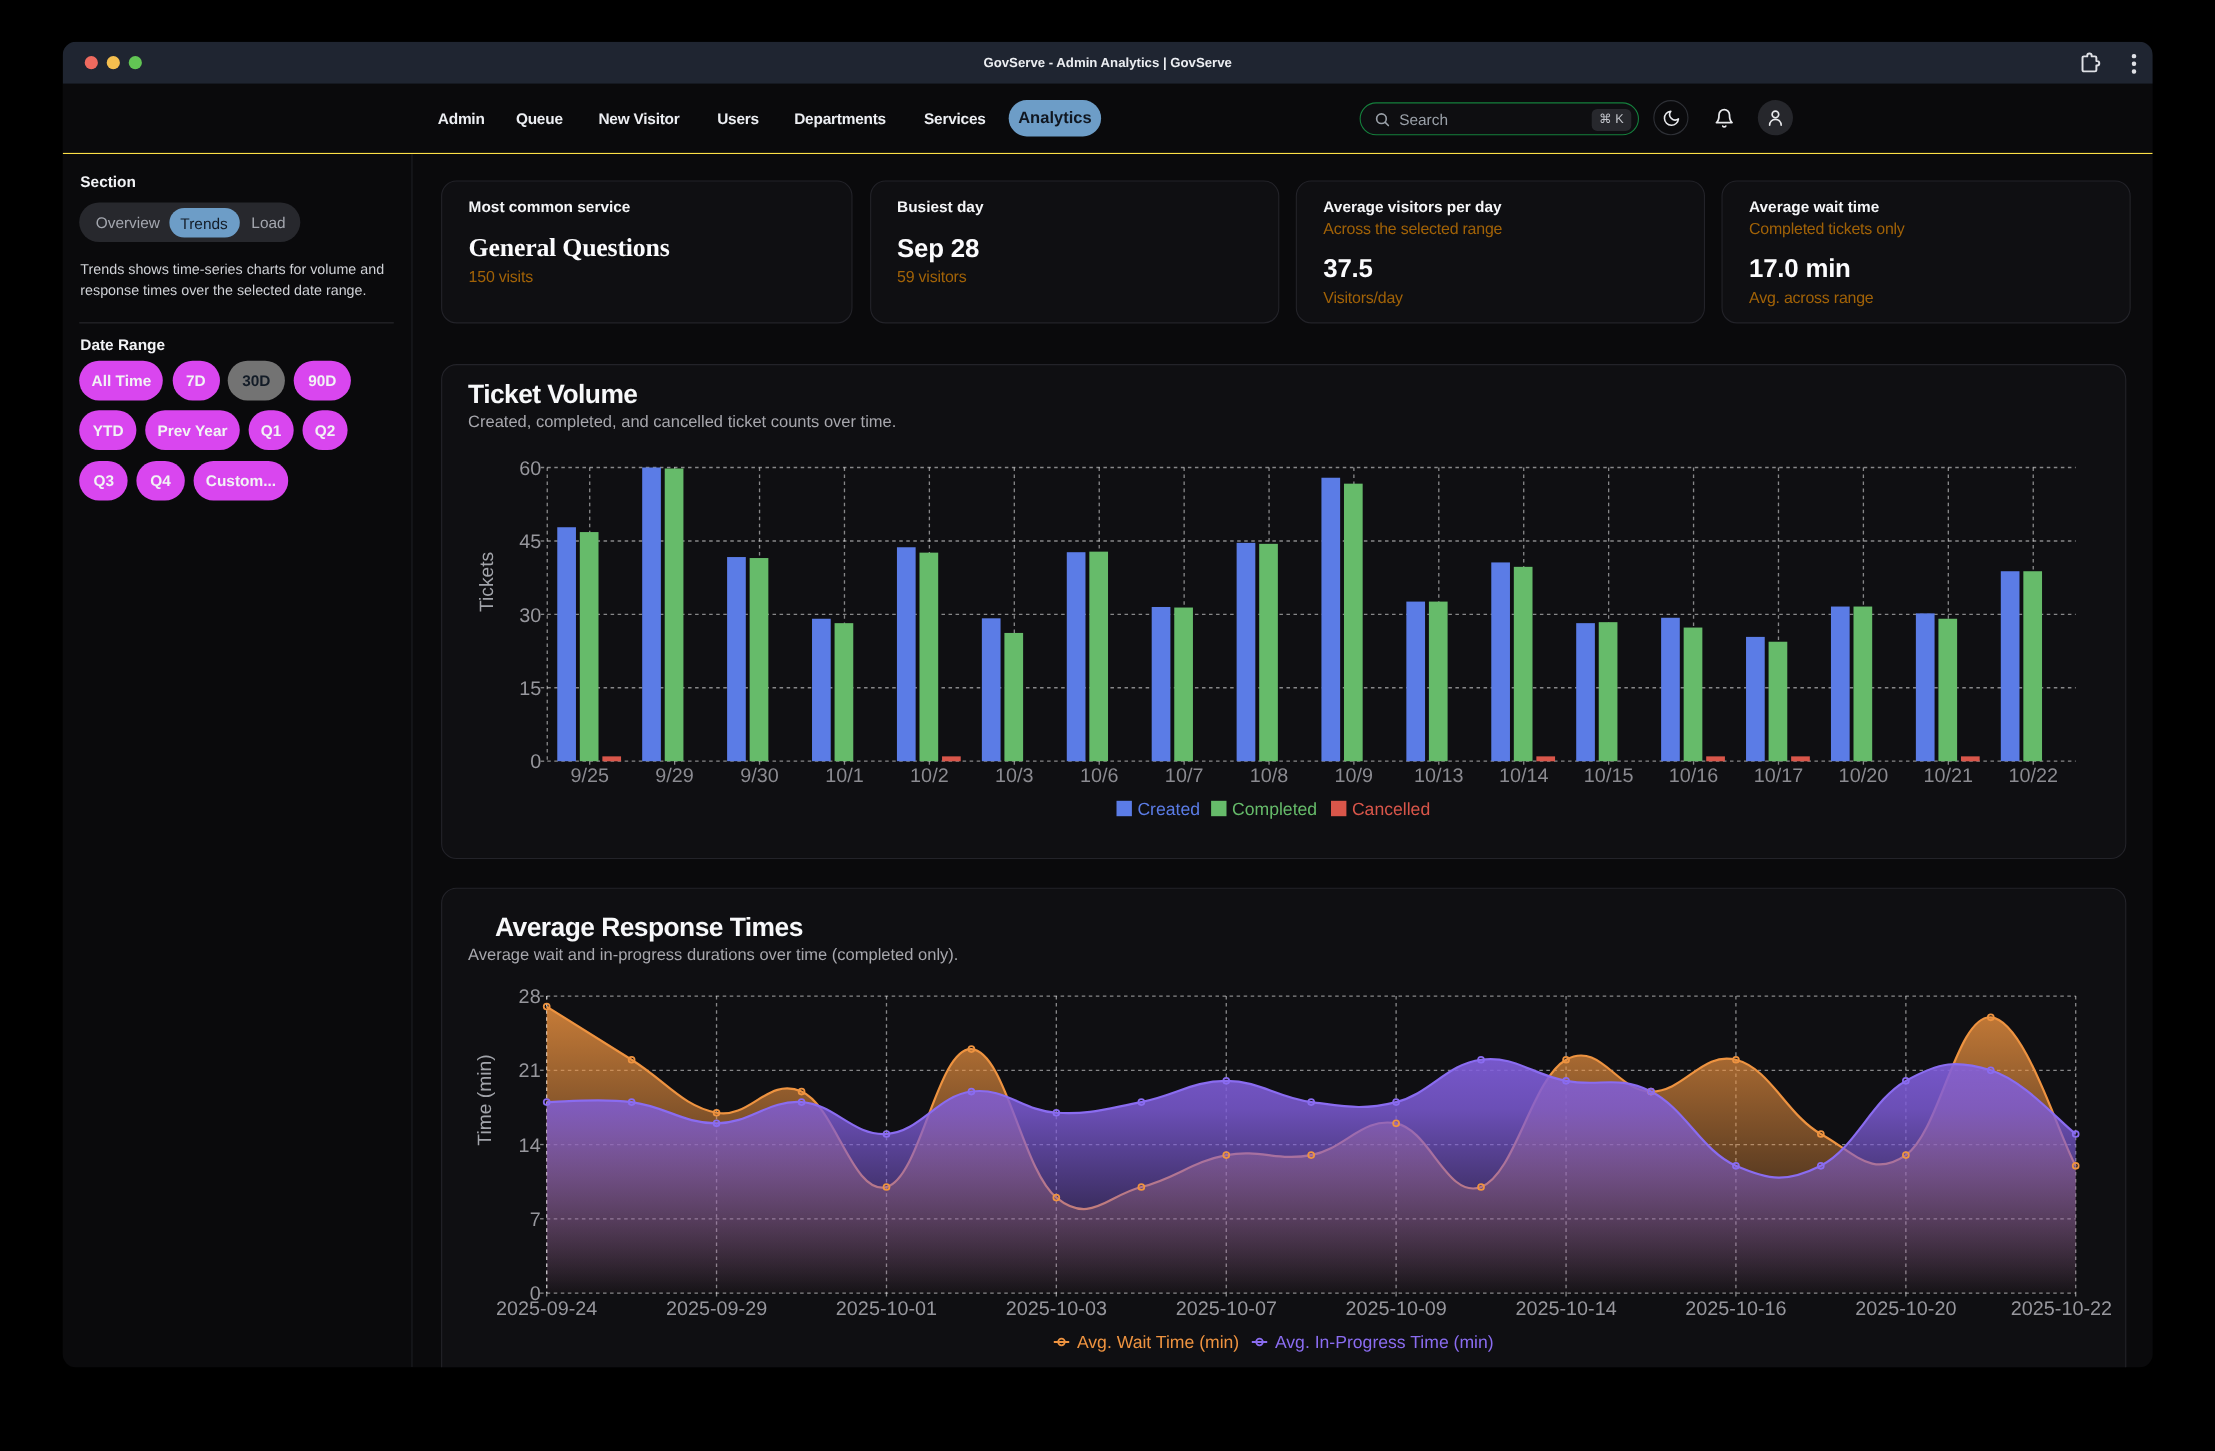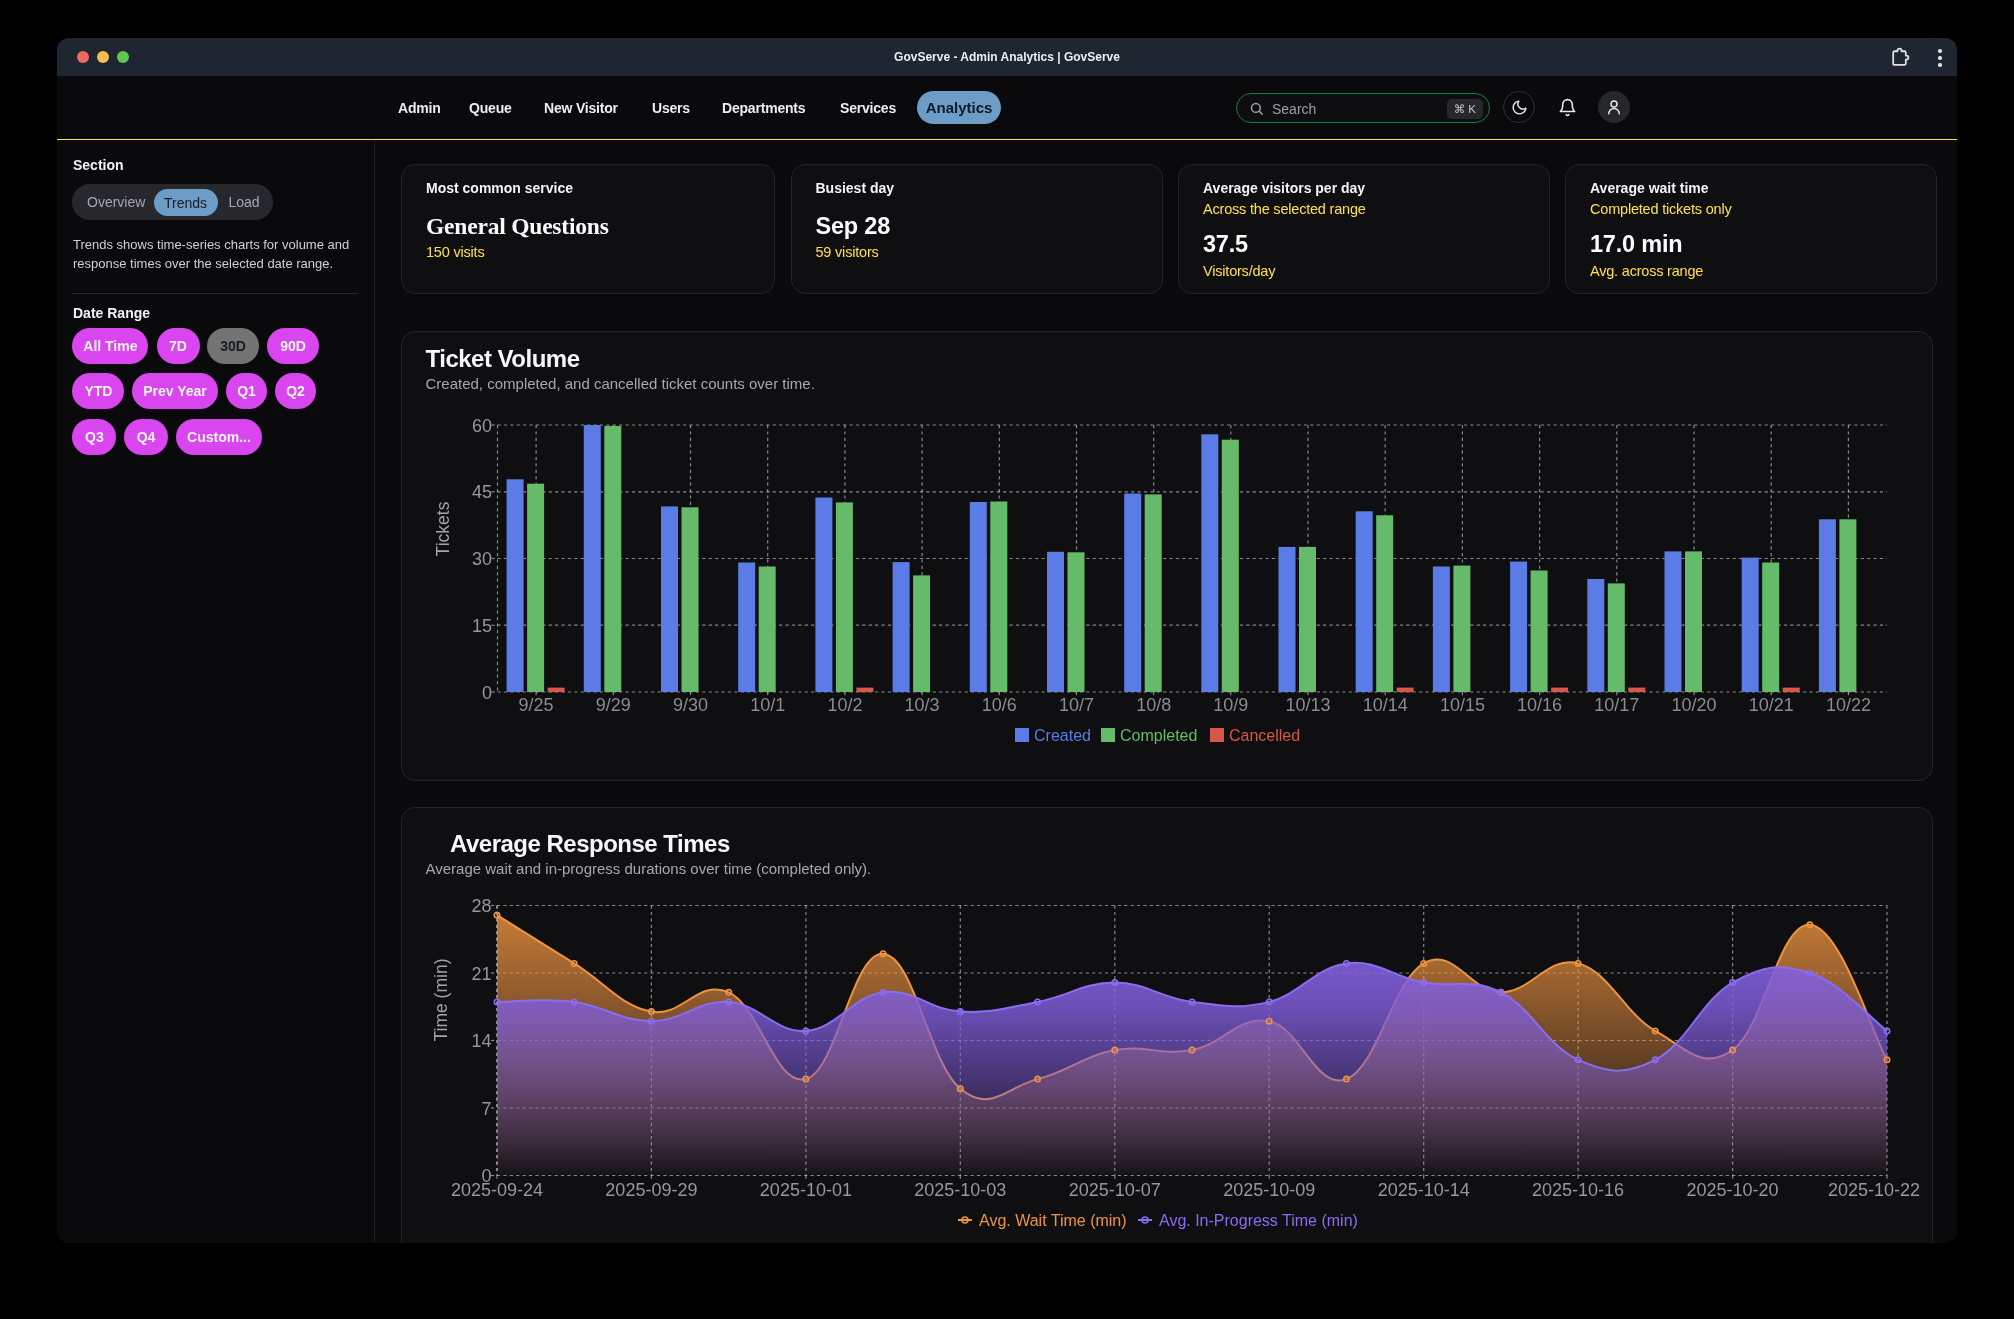--- a/index.html
+++ b/index.html
@@ -27,21 +27,21 @@
 .segi { position:absolute; top:0; height:36px; line-height:37px; color:#a4a7af; font-size:14px; }
 #segon { position:absolute; left:81.5px; top:4.5px; width:64px; height:27px; background:#6d9dc7; border-radius:14px;
   color:#131c27; font-size:14px; text-align:center; line-height:28px; }
 #desc { position:absolute; left:16px; top:96px; width:310px; color:#cfd1d6; font-size:13px; line-height:18.5px; white-space:nowrap; }
 #sdiv { position:absolute; left:15px; top:153px; width:286px; height:1px; background:#28292e; }
 .pilbtn { position:absolute; background:#d946ef; border-radius:18px; color:#f2f3f5; font-size:14px;
   font-weight:700; text-align:center; }
 .pilbtn.on { background:#737373; color:#131c27; }
 .card { position:absolute; background:#0f0f12; border:1px solid #232329; border-radius:14px; }
 .ct { position:absolute; left:24px; top:15px; color:#f4f5f7; font-size:14px; font-weight:700; }
-.cs { position:absolute; left:24px; color:#fde047; font-size:14.5px; letter-spacing:-0.2px; }
+.cs { position:absolute; left:24px; color:#a16207; font-size:14.5px; letter-spacing:-0.2px; }
 .cb { position:absolute; left:24px; color:#fbfbfd; font-size:23.5px; font-weight:700; letter-spacing:-0.2px; }
 .bigt { position:absolute; color:#f7f8fa; font-size:24px; font-weight:700; letter-spacing:-0.5px; }
 .subt { position:absolute; color:#a7a7ad; font-size:15px; }
 svg.chart { position:absolute; }
 svg.chart line.g { stroke:rgba(255,255,255,0.5); stroke-width:1.2; stroke-dasharray:3.2 3.2; }
 svg.chart text { font-family:"Liberation Sans", sans-serif; }
 svg.chart .tt { fill:#97979d; font-size:18px; }
 svg.chart .xt { fill:#8b8b91; }
 svg.chart .at { fill:#a2a4aa; font-size:17.5px; }
 svg.chart .lg { font-size:16px; }

